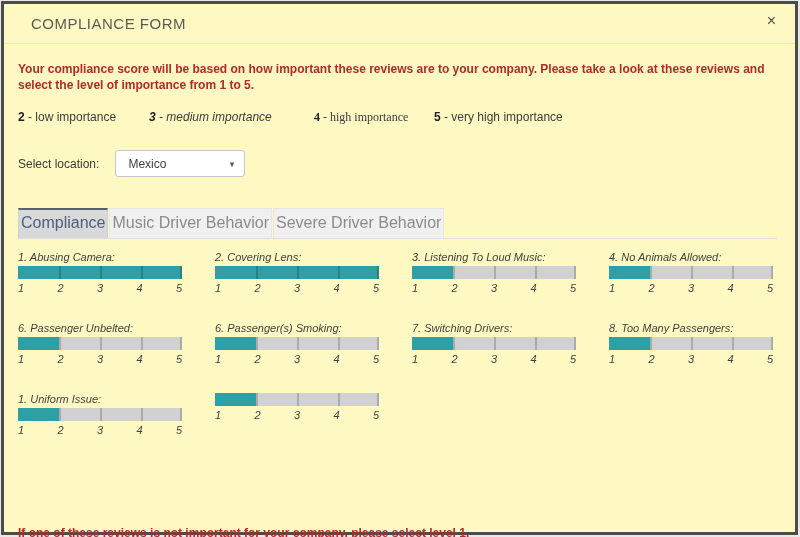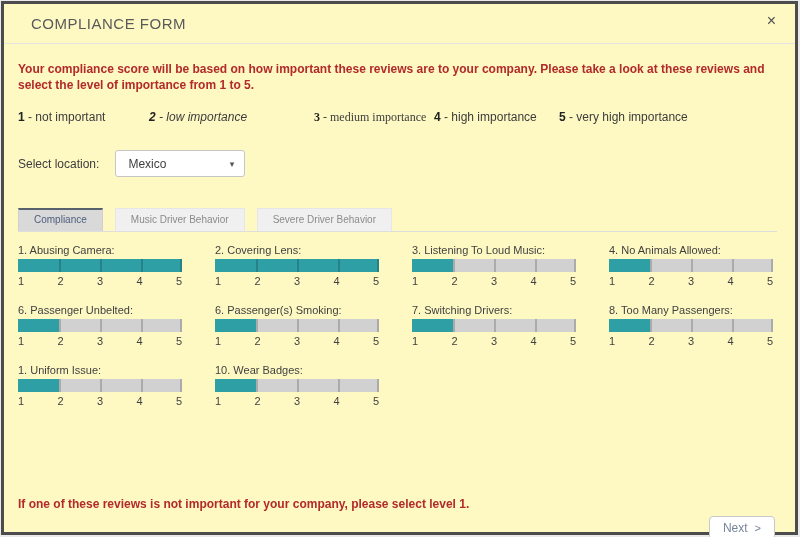--- a/index.html
+++ b/index.html
@@ -48,31 +48,31 @@
     box-sizing:border-box;
   }
   .combobox .value{flex:1;font-size:12px;color:#3f3f3f;padding-left:12px;}
   .combobox .caret{font-size:9px;color:#555;padding-right:10px;}
   
   .tabstrip{
     display:flex;align-items:flex-end;margin:31px 18px 0 14px;
     border-bottom:1px solid #dedede;
   }
   .tab{
-    font-size:10px;padding:5px 15px 6px;cursor:pointer;margin-right:12px;
+    font-size:16px;padding:5px 2px 6px;cursor:pointer;margin-right:1px;
     background:#f0f0f0;color:#8b8b8b;border:1px solid #e6e6e6;border-bottom:none;
   }
   .tab.active{
     background:#d9d9d9;color:#4c5d7d;border:1px solid #cfcfcf;border-bottom:none;
     border-top:2px solid #58626c;padding-top:4px;
   }
   
   .sliders{
     display:grid;grid-template-columns:repeat(4,197px);
-    margin:12px 0 0 14px;row-gap:15px;
+    margin:12px 0 0 14px;row-gap:26px;font-style:italic;
   }
   .slider-cell{height:45px;}
   .slider-label{font-size:11px;color:#3f3f3f;margin-bottom:3px;white-space:nowrap;}
   .track{
     position:relative;width:164px;height:13px;background:#d1d1d1;cursor:pointer;
   }
   .fill{position:absolute;left:0;top:0;bottom:0;background:#2f9fa6;}
   .tick{position:absolute;top:0;bottom:0;width:2px;background:rgba(0,0,0,0.18);}
   .scale{
     width:164px;display:flex;justify-content:space-between;
@@ -97,21 +97,20 @@
 <div class="dialog">
 
   <div class="dlg-header">
     <span class="dlg-title">COMPLIANCE FORM</span>
     <span class="close-x">×</span>
   </div>
 
   <div class="intro">Your compliance score will be based on how important these reviews are to your company. Please take a look at these reviews and select the level of importance from 1 to 5.</div>
 
   <div class="legend">
-      <span class="legend-item"><span class="legend-num">1</span><span> - not important</span></span>
       <span class="legend-item"><span class="legend-num">2</span><span> - low importance</span></span>
       <span class="legend-item"><span class="legend-num">3</span><span> - medium importance</span></span>
       <span class="legend-item"><span class="legend-num">4</span><span> - high importance</span></span>
       <span class="legend-item"><span class="legend-num">5</span><span> - very high importance</span></span>
     </div>
 
   <div class="loc-row">
     <span class="loc-label">Select location:</span>
     <div class="combobox">
       <span class="value">Mexico</span>
@@ -273,21 +272,20 @@
         </div>
         <div class="scale">
           <span>1</span>
           <span>2</span>
           <span>3</span>
           <span>4</span>
           <span>5</span>
         </div>
       </div>
       <div class="slider-cell">
-        <div class="slider-label">10. Wear Badges:</div>
         <div class="track" style="background: rgb(209, 209, 209);">
           <div class="fill" style="background: rgb(47, 159, 166); width: 25%;"></div>
           <div class="tick" style="left: 25%;"></div>
           <div class="tick" style="left: 50%;"></div>
           <div class="tick" style="left: 75%;"></div>
           <div class="tick" style="right: 0px;"></div>
         </div>
         <div class="scale">
           <span>1</span>
           <span>2</span>

